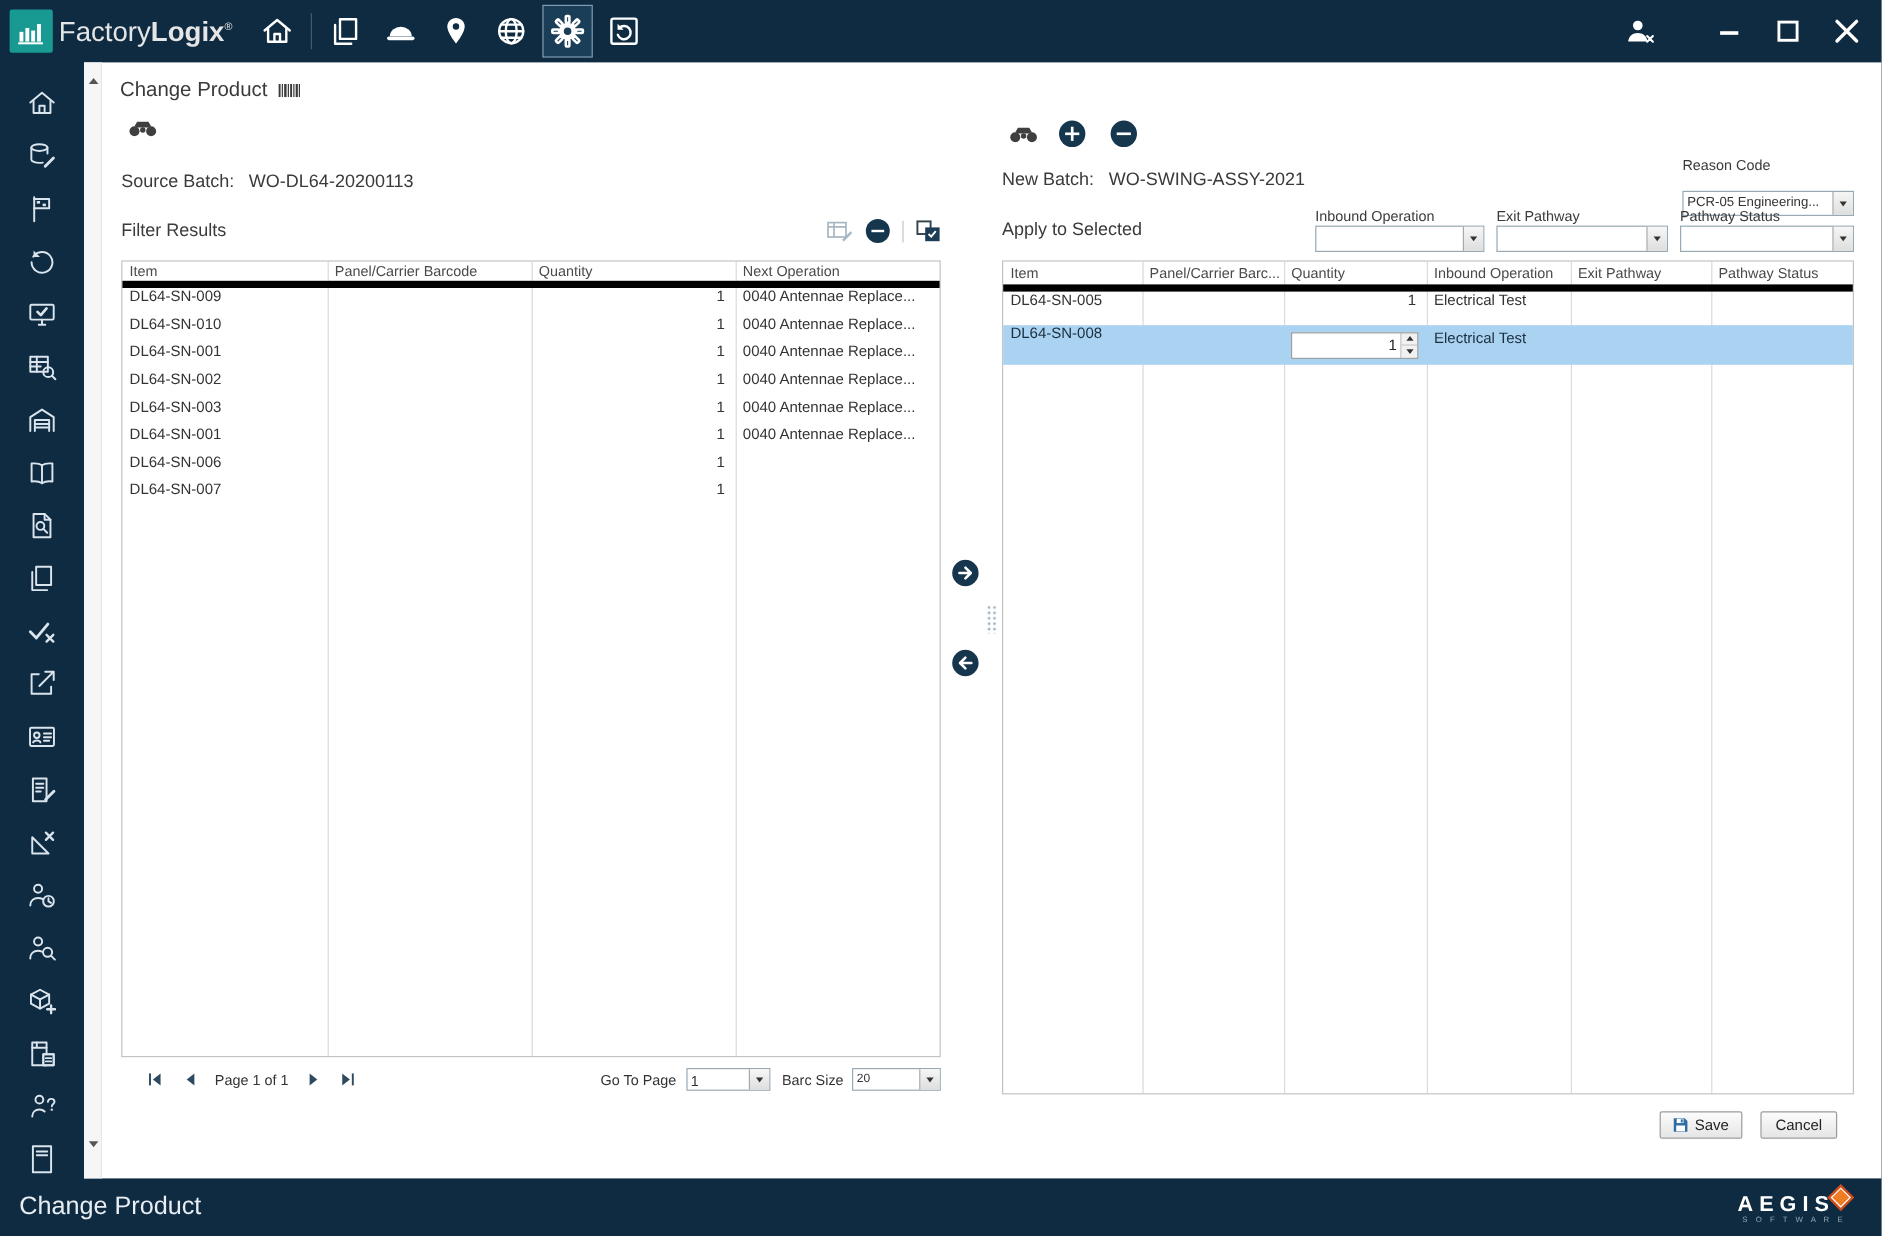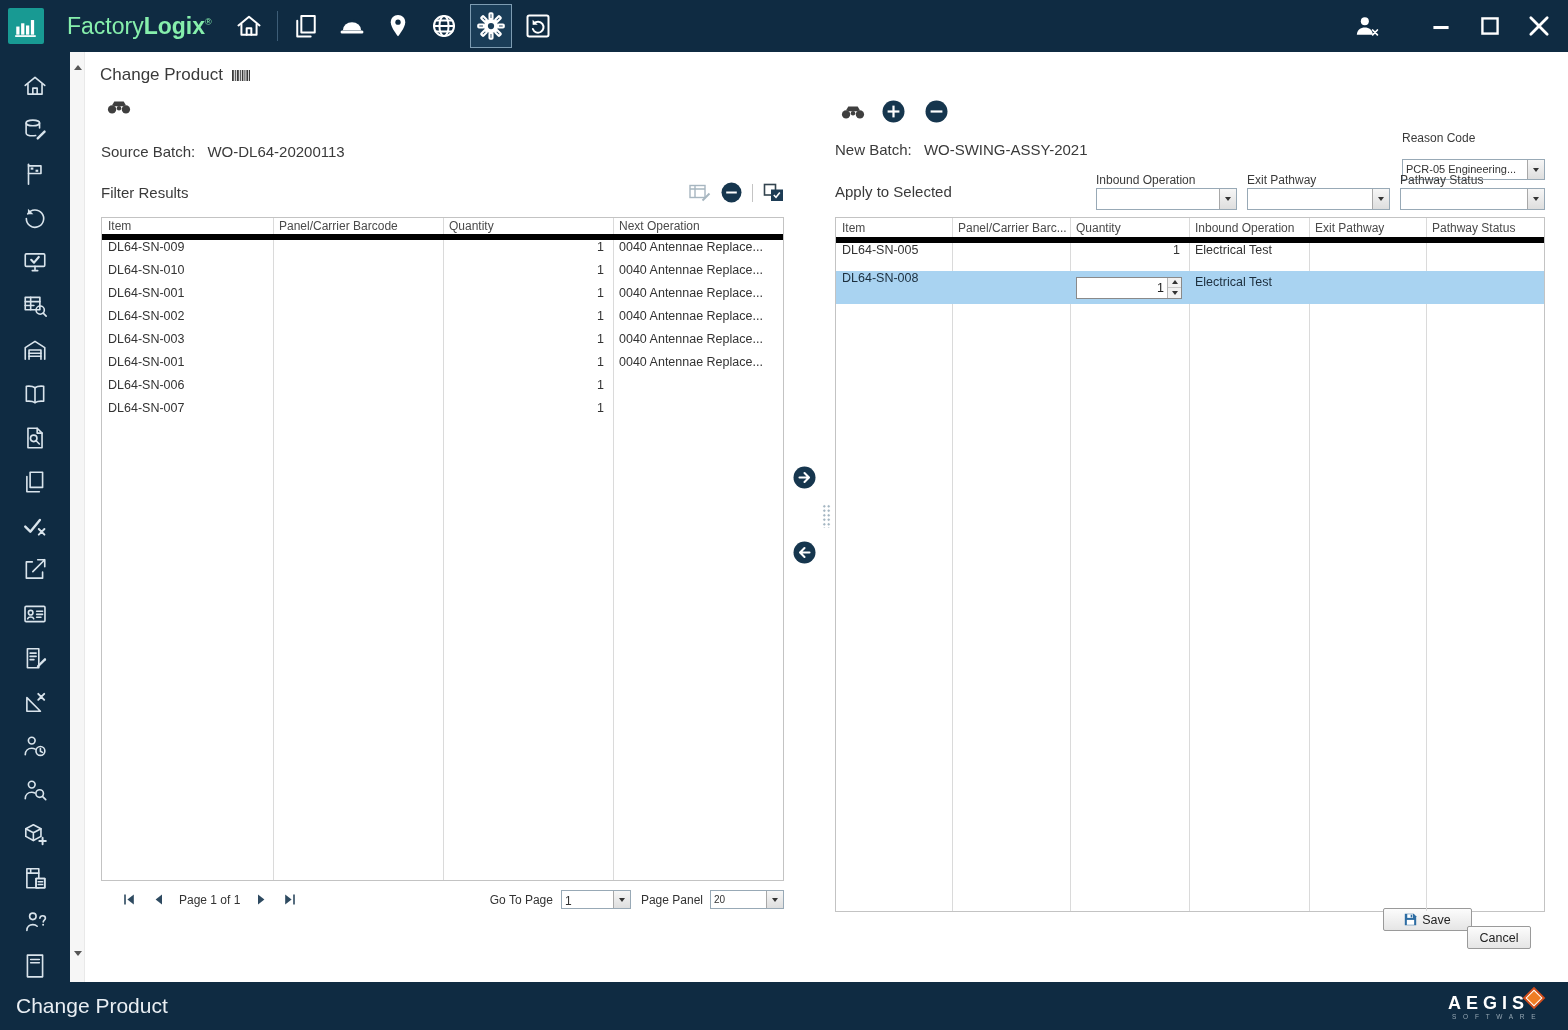--- a/index.html
+++ b/index.html
@@ -3,21 +3,21 @@
 <meta charset="utf-8">
 <style>
 *{box-sizing:border-box;margin:0;padding:0}
 html,body{width:1568px;height:1030px;overflow:hidden}
 body{font-family:"Liberation Sans",sans-serif;background:#0f2b42;position:relative;cursor:default}
 svg{display:block}
 
 
 .titlebar{position:absolute;left:0;top:0;width:1568px;height:52px;display:flex;align-items:center}
 .logo-sq{width:36px;height:36px;background:#189a93;border-radius:2px;margin-left:8px;display:flex;align-items:center;justify-content:center;flex:none}
-.brand{color:#86efac;font-size:23px;margin-left:23px;white-space:nowrap;font-weight:300;flex:none}
+.brand{color:#e5e5e5;font-size:23px;margin-left:5px;white-space:nowrap;font-weight:300;flex:none}
 .brand .bold{font-weight:700}
 .brand sup{font-size:9px;vertical-align:super}
 .tb-btn{width:46px;height:46px;display:flex;align-items:center;justify-content:center;flex:none}
 .tb-sep{width:1px;height:30px;background:#3d5d77;margin:0 5px;flex:none}
 .tb-active{width:42px;height:44px;background:#1a3d58;border:1px solid #7d9cb2;margin:0 3px}
 .tb-right{margin-left:auto;display:flex;align-items:center;margin-right:12px}
 .win-btn{width:34px;height:34px;display:flex;align-items:center;justify-content:center;margin-left:15px}
 .ti *{stroke:#fff;fill:none;stroke-width:1.7;stroke-linecap:round;stroke-linejoin:round}
 .ti .f{fill:#fff;stroke:none}
 .ti .hole-nav{fill:#0f2b42;stroke:none}
@@ -492,21 +492,21 @@
           <rect x="9.2" y="0.5" width="1.6" height="10" fill="#2e4a60"></rect>
         </svg>
       </span>
     <span style="margin-left:auto">Go To Page</span>
     <span class="combo" style="position:static;width:70px;height:19px;margin-left:8px">
       <span class="combo-val" style="font-size:12px">1</span>
       <span class="combo-btn">
           <i class="tri-dn"></i>
         </span>
     </span>
-    <span style="margin-left:10px">Page Panel</span>
+    <span style="margin-left:10px">Barc Size</span>
     <span class="combo" style="position:static;width:74px;height:19px;margin-left:7px">
       <span class="combo-val" style="font-size:10px">20</span>
       <span class="combo-btn">
           <i class="tri-dn"></i>
         </span>
     </span>
   </div>
 
   <div class="abs" style="left:723px;top:414px">
     <svg width="23" height="23" viewBox="0 0 23 23">
@@ -622,21 +622,21 @@
               </span>
           </span>
         </span>
       </span>
       <span class="cell rt4" style="align-self:flex-start;padding-top:4px">Electrical Test</span>
       <span class="cell rt5"></span>
       <span class="cell rt6"></span>
     </div>
   </div>
 
-  <div class="btn" style="left:1313px;top:856px;width:89px">
+  <div class="btn" style="left:1313px;top:874px;width:69px">
     <svg width="13" height="13" viewBox="0 0 16 16">
         <path d="M1 1h11l3 3v11H1z" fill="#2d6da3"></path>
         <rect x="4" y="1.5" width="7" height="4.5" fill="#fff"></rect>
         <rect x="8.2" y="2.2" width="2" height="3.2" fill="#2d6da3"></rect>
         <rect x="3.5" y="8.5" width="9" height="6" fill="#fff"></rect>
       </svg>
     <span>Save</span>
   </div>
   <div class="btn" style="left:1397px;top:874px;width:64px">
     <span>Cancel</span>

